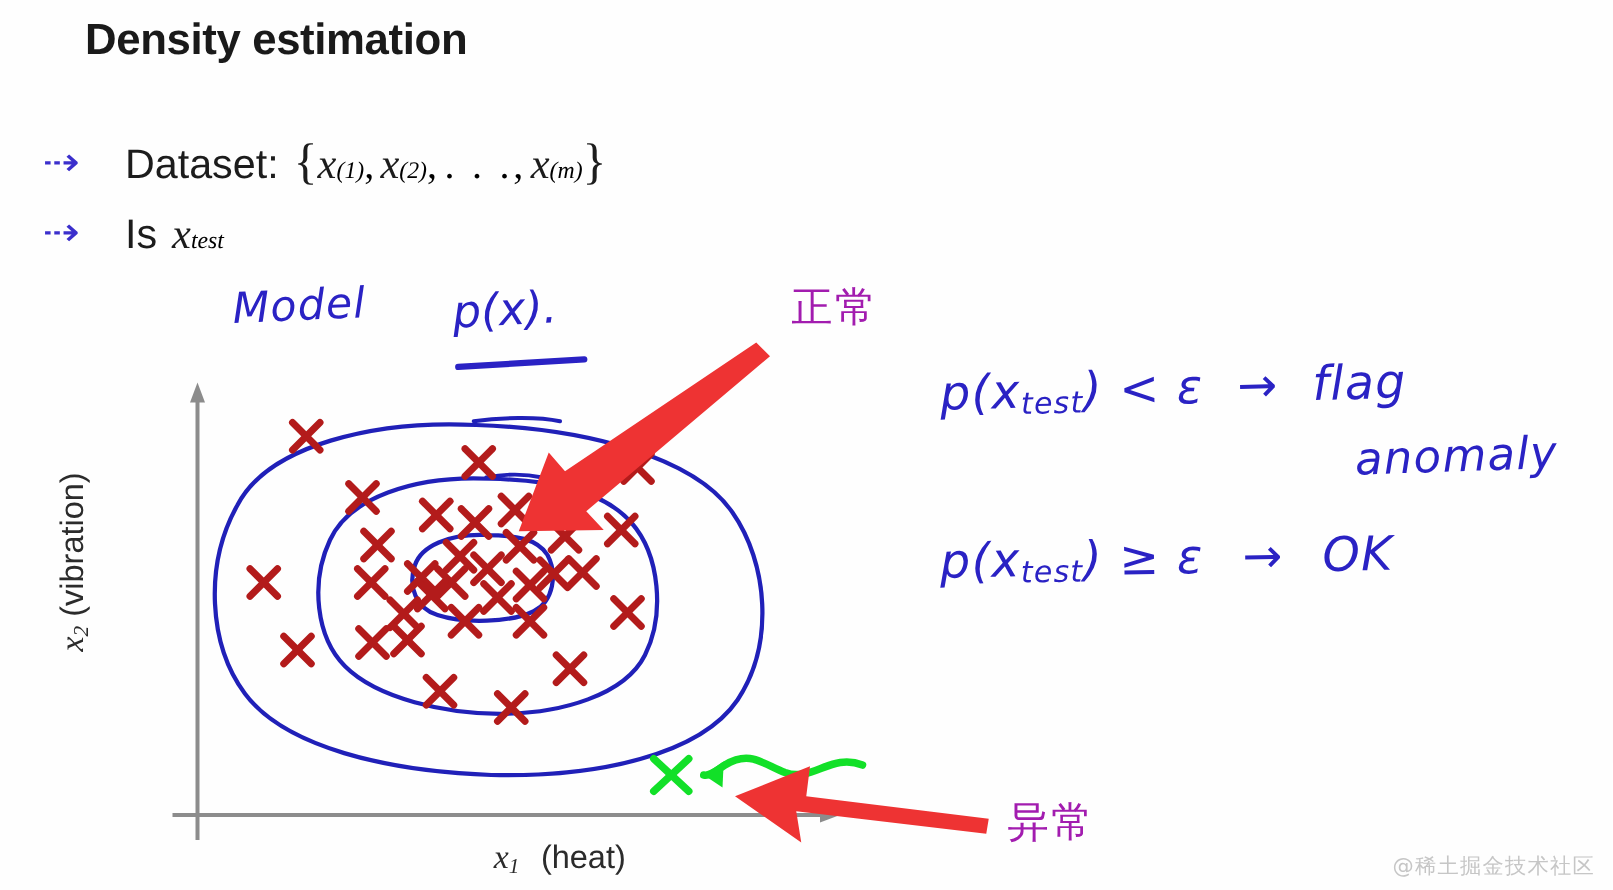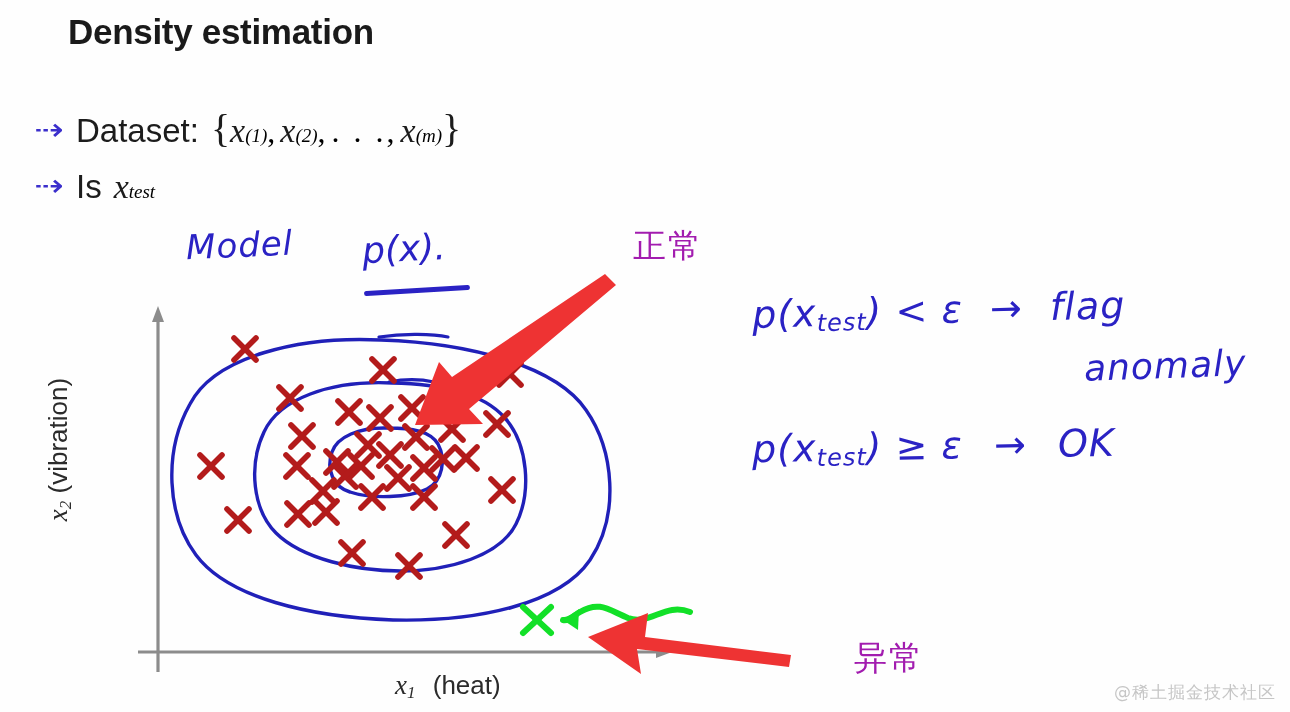--- a/index.html
+++ b/index.html
@@ -42,20 +42,21 @@
     font-size: 31px;
     line-height: 1;
     margin-right: 14px;
     font-family: "DejaVu Sans", sans-serif;
     transform: translateY(-2px) scaleX(1.15);
   }
   .bullet-text {
     font-size: 33px;
     color: #1c1c1c;
     font-family: "Liberation Sans", sans-serif;
+    margin-left: 24px;
   }
   .mathvar {
     font-family: "Liberation Serif", serif;
     font-style: italic;
     font-size: 34px;
     color: #1c1c1c;
   }
   .mathbrace {
     font-family: "Liberation Serif", serif;
     font-size: 40px;
@@ -131,21 +132,21 @@
   }
   
   .cn-label {
     position: absolute;
     color: #a21caf;
     font-family: "DejaVu Sans", sans-serif;
     font-size: 33px;
     letter-spacing: 2px;
   }
   #cn-normal { left: 633px; top: 224px; }
-  #cn-anomaly { left: 854px; top: 636px; text-align: right; }
+  #cn-anomaly { left: 806px; top: 636px; text-align: right; }
   
   #plot-area {
     position: absolute;
     left: 0;
     top: 285px;
     width: 720px;
     height: 400px;
   }
   #y-axis-label {
     position: absolute;

